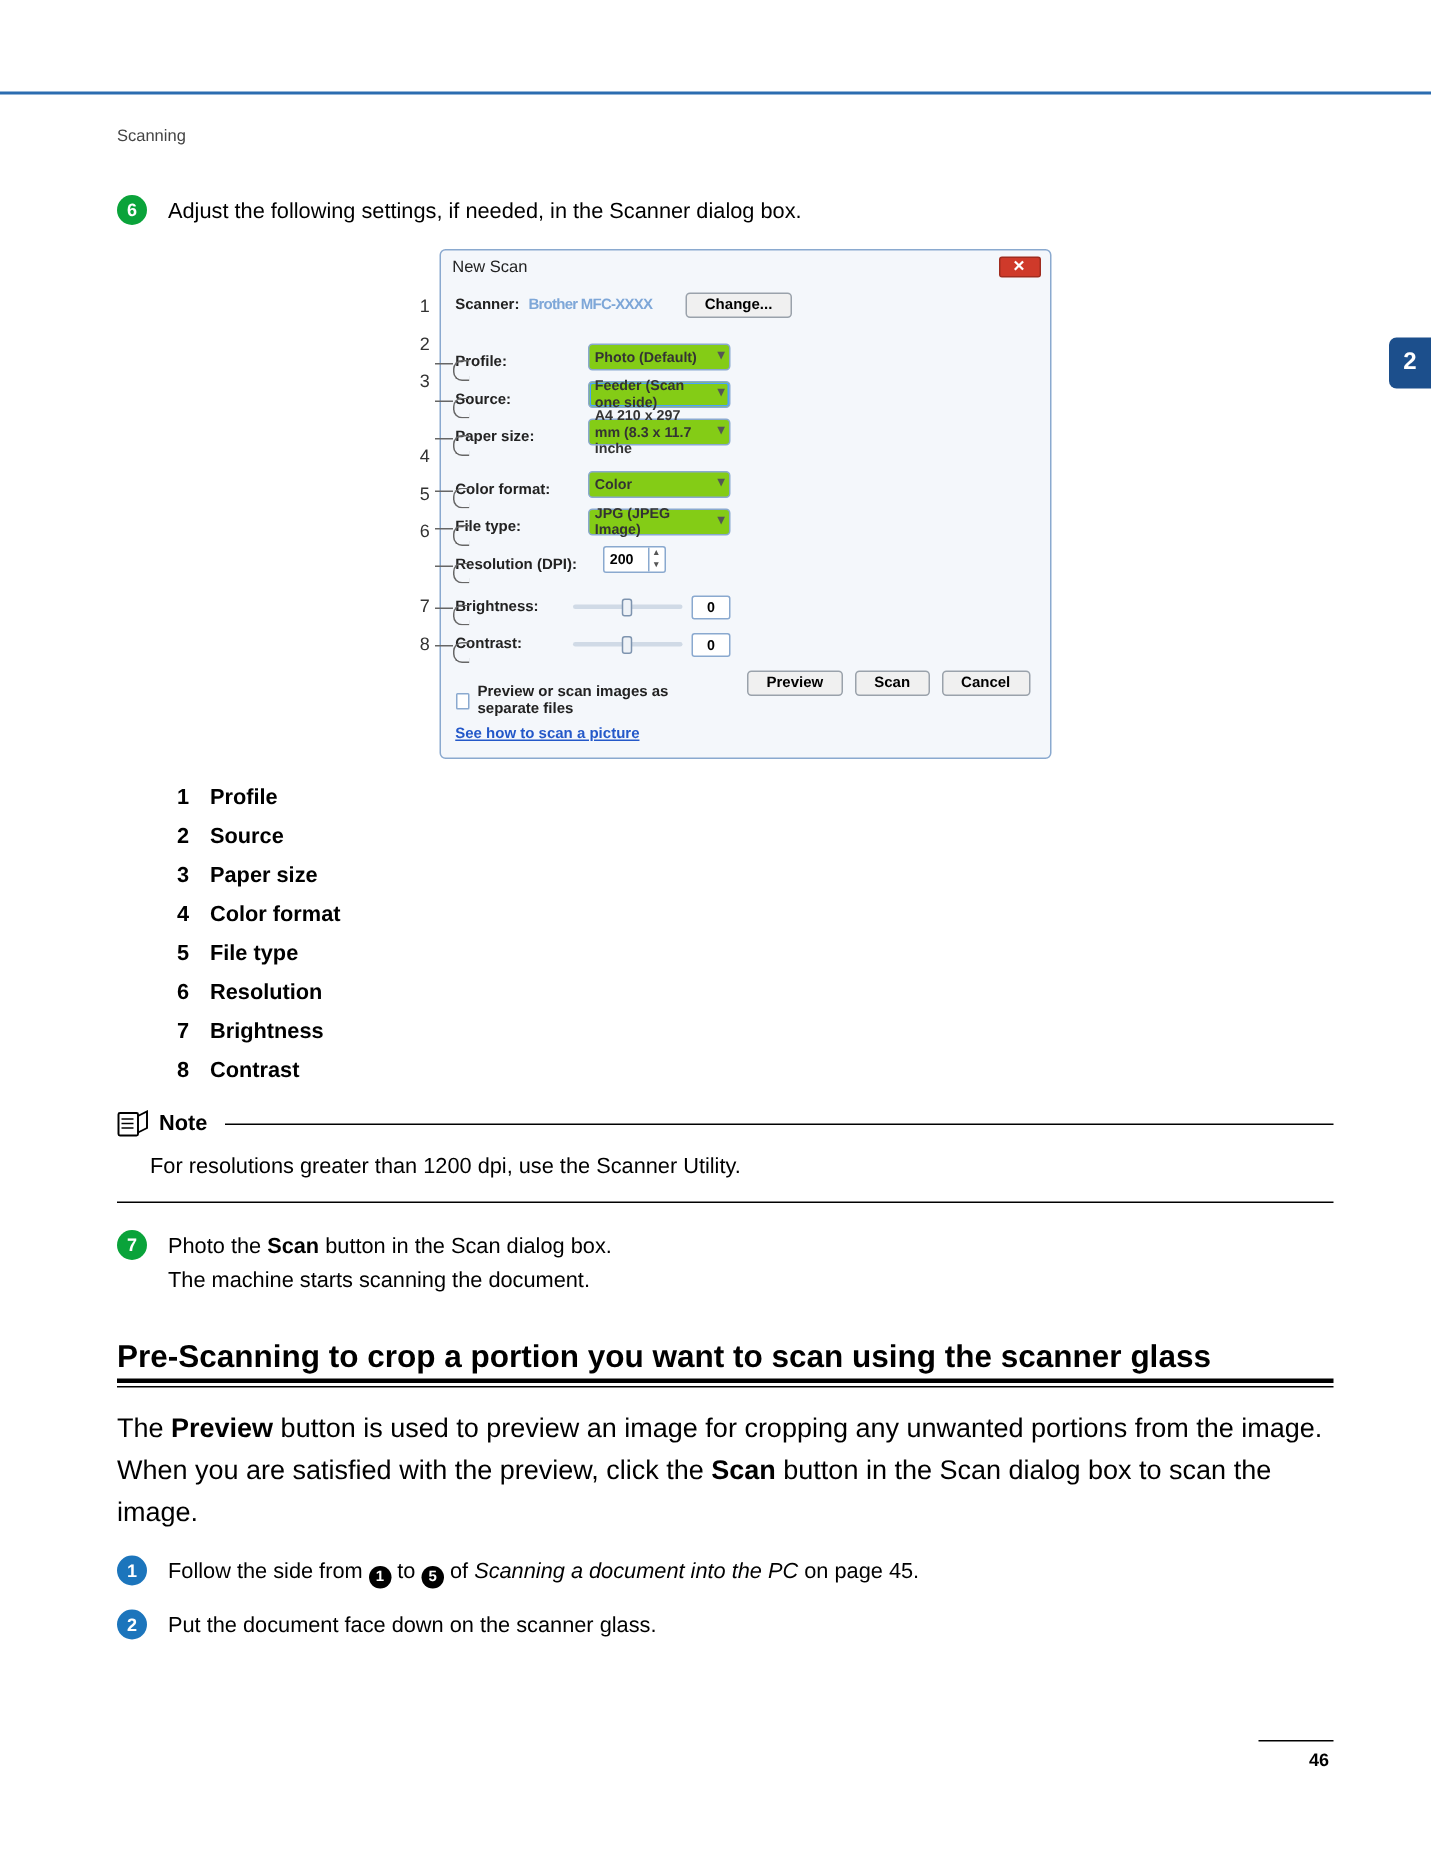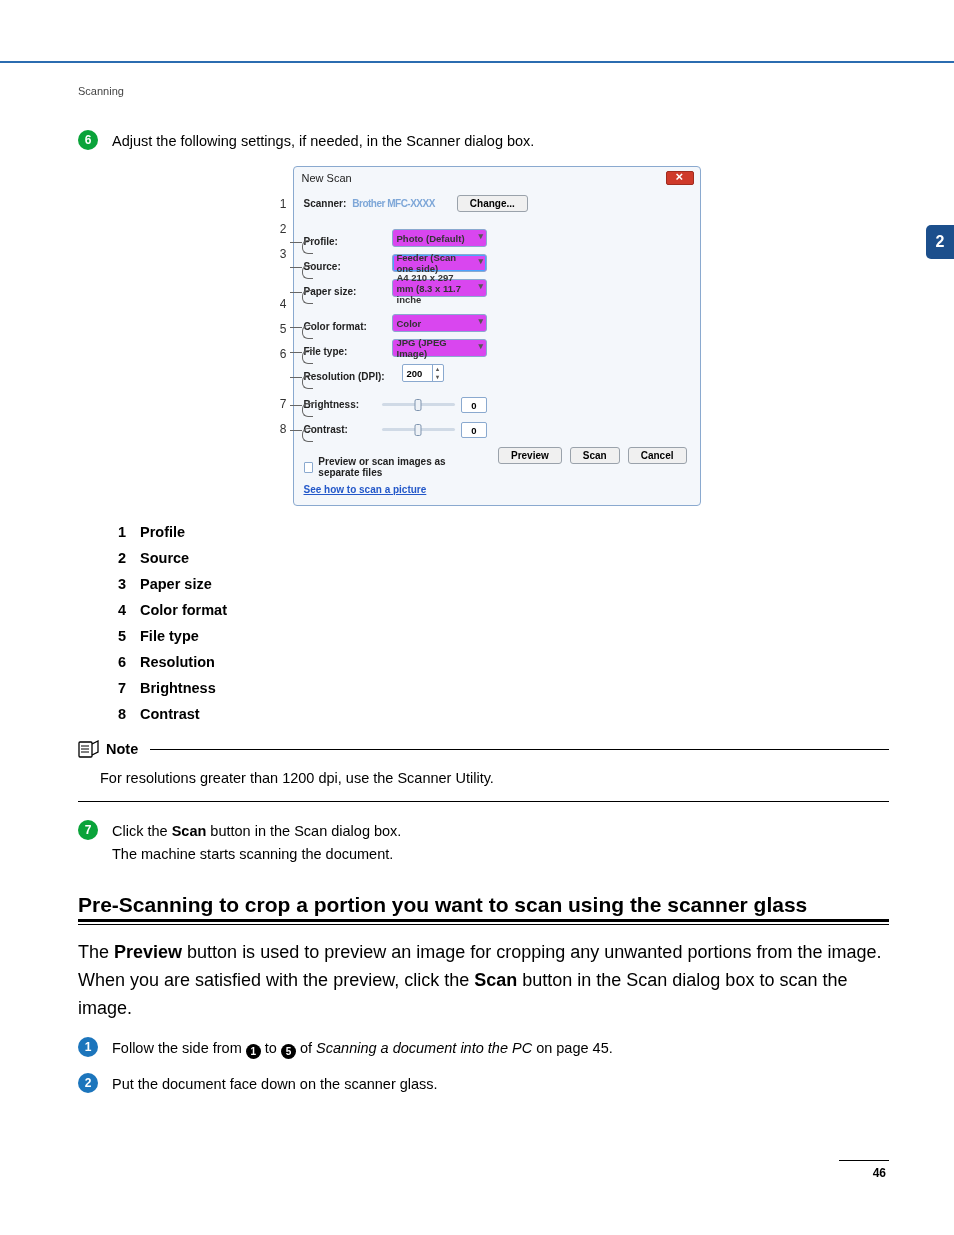--- a/index.html
+++ b/index.html
@@ -31,21 +31,21 @@
   .dlg-scanner-row .label { color: #222; }
   .dlg-scanner-row .blur { color: #7ea7d8; letter-spacing: -0.5px; }
   .win-btn { background: #f0f0f0; border: 1px solid #9aa2ab; border-radius: 3px; padding: 2px 12px; font-size: 10px; cursor: default; }
   .dlg-grid { display: flex; }
   .dlg-left { width: 200px; }
   .dlg-right { flex: 1; border: 1px dashed transparent; margin-left: 8px; }
   .frow { display: flex; align-items: flex-end; height: 25px; gap: 16px; }
   .frow .flab { width: 72px; color: #222; position: relative; }
   .frow .flab::before { content: ""; position: absolute; left: -14px; top: 50%; width: 12px; height: 1px; background: #666; }
   .frow .flab::after { content: ""; position: absolute; left: -2px; top: 4px; width: 10px; height: 12px; border: 1px solid #666; border-radius: 6px 0 0 6px; border-right: none; }
-  .fsel { flex: 1; border: 1px solid #8aa9cf; border-radius: 3px; background: #d946ef; height: 18px; display: flex; align-items: center; padding: 0 14px 0 4px; position: relative; font-size: 9.5px; color: #333; }
+  .fsel { flex: 1; border: 1px solid #8aa9cf; border-radius: 3px; background: #84cc16; height: 18px; display: flex; align-items: center; padding: 0 14px 0 4px; position: relative; font-size: 9.5px; color: #333; }
   .fsel.highlight { box-shadow: 0 0 0 1px #4aa3ff inset; }
   .fsel::after { content: "▾"; position: absolute; right: 3px; top: 1px; font-size: 9px; color: #555; }
   .fnum { width: 42px; border: 1px solid #8aa9cf; border-radius: 2px; background: #fff; height: 18px; display: flex; align-items: center; padding: 0 12px 0 4px; font-size: 9.5px; position: relative; }
   .fnum .spin { position: absolute; right: 0; top: 0; bottom: 0; width: 11px; border-left: 1px solid #8aa9cf; display: flex; flex-direction: column; }
   .fnum .spin span { flex: 1; font-size: 6px; text-align: center; line-height: 8px; color: #555; }
   .slider-row { display: flex; align-items: center; height: 25px; gap: 6px; }
   .slider-row .flab { width: 72px; color: #222; position: relative; }
   .slider-row .flab::before { content: ""; position: absolute; left: -14px; top: 50%; width: 12px; height: 1px; background: #666; }
   .slider-row .flab::after { content: ""; position: absolute; left: -2px; top: 4px; width: 10px; height: 12px; border: 1px solid #666; border-radius: 6px 0 0 6px; border-right: none; }
   .slider-track { flex: 1; height: 3px; background: #d0dae6; border-radius: 2px; position: relative; }
@@ -243,21 +243,21 @@
       </div>
       <div class="note-body">
         <div>For resolutions greater than 1200 dpi, use the Scanner Utility.</div>
       </div>
       <div class="note-bottom-rule"></div>
     </div>
 
     <div class="step-row">
       <span class="step-badge green">7</span>
       <div class="step-text">
-        <span>Click the </span><b>Scan</b><span> button in the Scan dialog box.</span><br>
+        <span>Photo the </span><b>Scan</b><span> button in the Scan dialog box.</span><br>
         <span>The machine starts scanning the document.</span>
       </div>
     </div>
 
     <div class="h2">Pre-Scanning to crop a portion you want to scan using the scanner glass</div>
     <div class="h2-rule1"></div>
     <div class="h2-rule2"></div>
 
     <div class="para">
       <span>The </span><b>Preview</b><span> button is used to preview an image for cropping any unwanted portions from the image. When you are satisfied with the preview, click the </span><b>Scan</b><span> button in the Scan dialog box to scan the image.</span>

